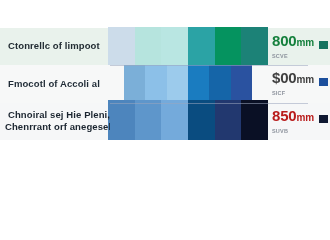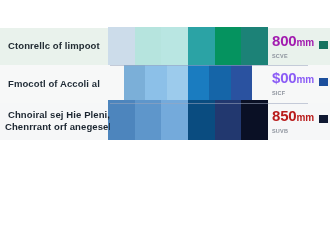--- a/index.html
+++ b/index.html
@@ -152,42 +152,42 @@
       <div class="swatch-strip">
         <div class="swatch" style="background: rgb(204, 220, 234);"></div>
         <div class="swatch" style="background: rgb(182, 228, 222);"></div>
         <div class="swatch" style="background: rgb(185, 230, 226);"></div>
         <div class="swatch" style="background: rgb(43, 163, 165);"></div>
         <div class="swatch" style="background: rgb(5, 147, 95);"></div>
         <div class="swatch" style="background: rgb(28, 130, 119);"></div>
       </div>
     </div>
     <div class="value-cell">
-      <div class="value-main" style="color: #a21caf;"><span>800</span><span class="value-unit">mm</span></div>
+      <div class="value-main" style="color: #15803d;"><span>800</span><span class="value-unit">mm</span></div>
       <div class="value-sub">SCVE</div>
       <div class="chip" style="background: rgb(20, 115, 95);"></div>
     </div>
   </div>
 
   <div class="row row-2" style="background: rgb(247, 248, 248); gap: 16px;">
     <div class="label-cell">
       <div class="label-line l1">Fmocotl of Accoli al</div>
     </div>
     <div class="swatch-cell">
       <div class="swatch-strip">
         <div class="swatch" style="background: rgb(123, 175, 216);"></div>
         <div class="swatch" style="background: rgb(140, 192, 232);"></div>
         <div class="swatch" style="background: rgb(156, 203, 236);"></div>
         <div class="swatch" style="background: rgb(26, 124, 192);"></div>
         <div class="swatch" style="background: rgb(21, 101, 168);"></div>
         <div class="swatch" style="background: rgb(42, 82, 160);"></div>
       </div>
     </div>
     <div class="value-cell">
-      <div class="value-main" style="color: #8b5cf6;"><span>$00</span><span class="value-unit">mm</span></div>
+      <div class="value-main" style="color: #404040;"><span>$00</span><span class="value-unit">mm</span></div>
       <div class="value-sub">SICF</div>
       <div class="chip" style="background: rgb(28, 79, 156);"></div>
     </div>
   </div>
 
   <div class="row row-3" style="background: rgb(246, 247, 248);">
     <div class="label-cell">
       <div class="label-line l1">Chnoiral sej Hie Pleni,s S</div>
       <div class="label-line l2">Chenrrant orf anegesekig</div>
     </div>

